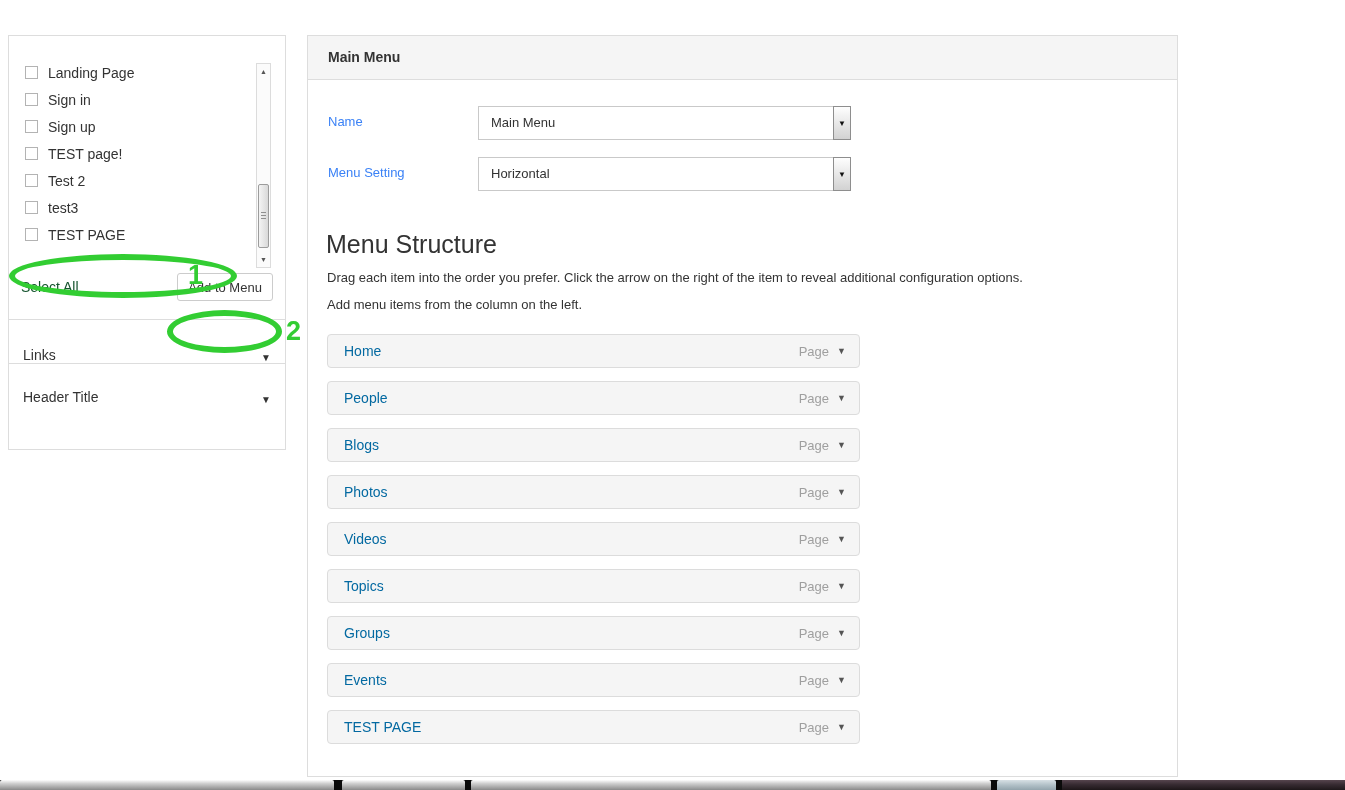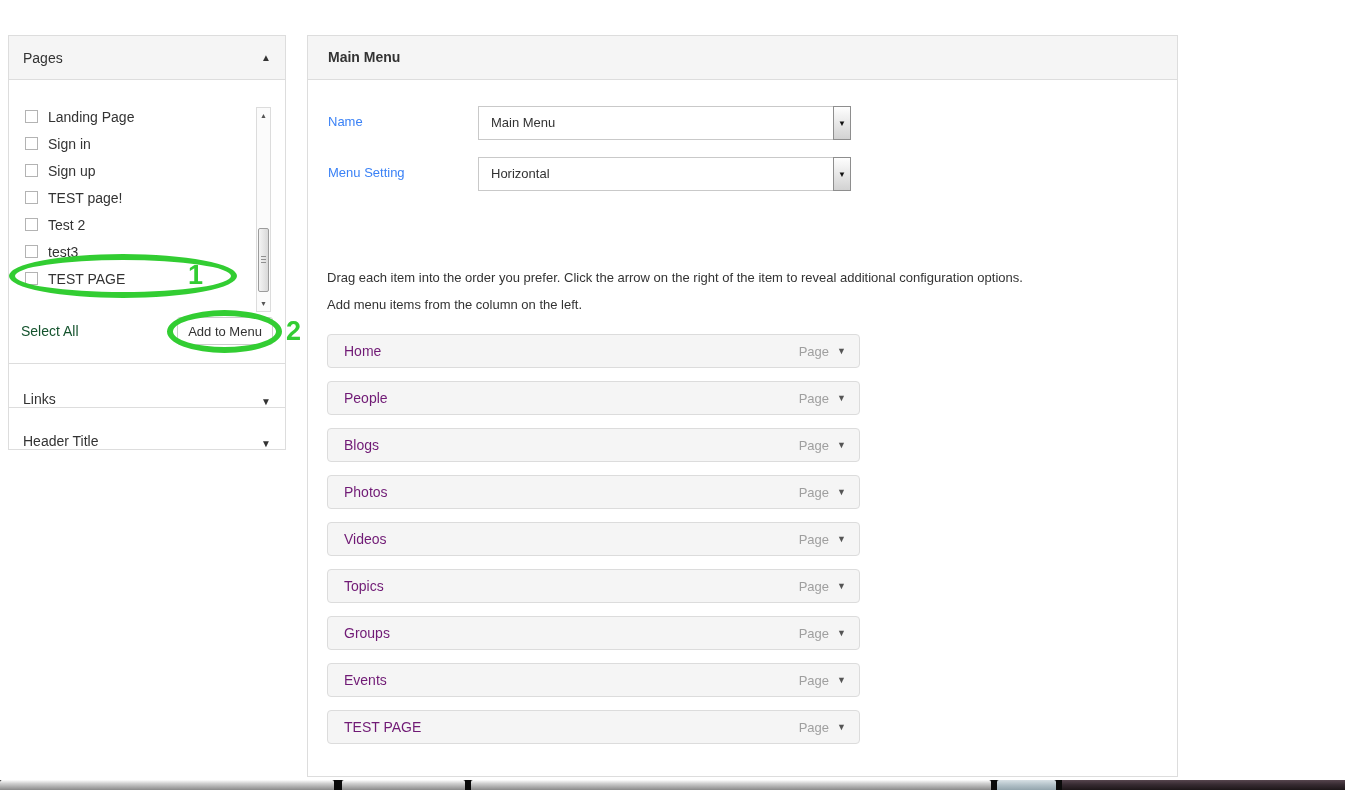--- a/index.html
+++ b/index.html
@@ -96,21 +96,21 @@
   }
   .ms-p { position:absolute; left:19px; font-size:13px; color:#333; }
   .ms-p1 { top:190px; }
   .ms-p2 { top:217px; }
   .menu-items { position:absolute; left:19px; top:254px; width:533px; }
   .menu-item {
     height:34px; margin-bottom:13px; border:1px solid #dcdcdc; border-radius:4px;
     background:#f5f5f5; display:flex; align-items:center; justify-content:space-between;
     padding:0 13px 0 16px; cursor:move;
   }
-  .mi-label { font-size:14px; color:#701a75; }
+  .mi-label { font-size:14px; color:#0369a1; }
   .mi-right { display:flex; align-items:center; }
   .mi-type { font-size:13px; color:#9f9f9f; }
   .mi-caret { font-size:9px; color:#555; margin-left:8px; cursor:pointer; }
   
   .hl-ellipse {
     position:absolute; border:6px solid var(--hl,#32cd32); border-radius:50%;
     background:transparent; pointer-events:none;
   }
   .e1 { left:9px; top:254px; width:228px; height:44px; }
   .e2 { left:167px; top:310px; width:115px; height:43px; }
@@ -131,24 +131,20 @@
   .we2 { left:342px; width:123px; }
   .we3 { left:471px; width:520px; }
   .we4 { left:997px; width:59px; background:linear-gradient(to bottom,#d7e0e4 0%,#b2c1c8 50%,#93a5ad 100%); }
   .we5 { left:1062px; width:283px; background:linear-gradient(to bottom,#56454e 0%,#372b32 45%,#1d1619 100%); border-radius:0; }
 </style>
 </head>
 <body>
 
 <div class="left-panel">
 
-  <div class="acc-header">
-    <span>Pages</span>
-    <span class="acc-caret">▲</span>
-  </div>
 
   <div class="lp-body">
     <div class="pages-list">
 
     <div class="page-row">
           <span class="cbx"></span>
           <span class="page-label">Landing Page</span>
         </div>
         <div class="page-row">
           <span class="cbx"></span>
@@ -210,20 +206,21 @@
       <span class="sel-text">Main Menu</span>
       <span class="sel-btn">▼</span>
     </div>
 
     <span class="form-label lbl-setting">Menu Setting</span>
     <div class="select sel-setting">
       <span class="sel-text">Horizontal</span>
       <span class="sel-btn">▼</span>
     </div>
 
+    <div class="ms-heading">Menu Structure</div>
     <div class="ms-p ms-p1">Drag each item into the order you prefer. Click the arrow on the right of the item to reveal additional configuration options.</div>
     <div class="ms-p ms-p2">Add menu items from the column on the left.</div>
 
     <div class="menu-items">
 
     <div class="menu-item">
           <span class="mi-label">Home</span>
           <span class="mi-right">
             <span class="mi-type">Page</span>
             <span class="mi-caret">▼</span>

